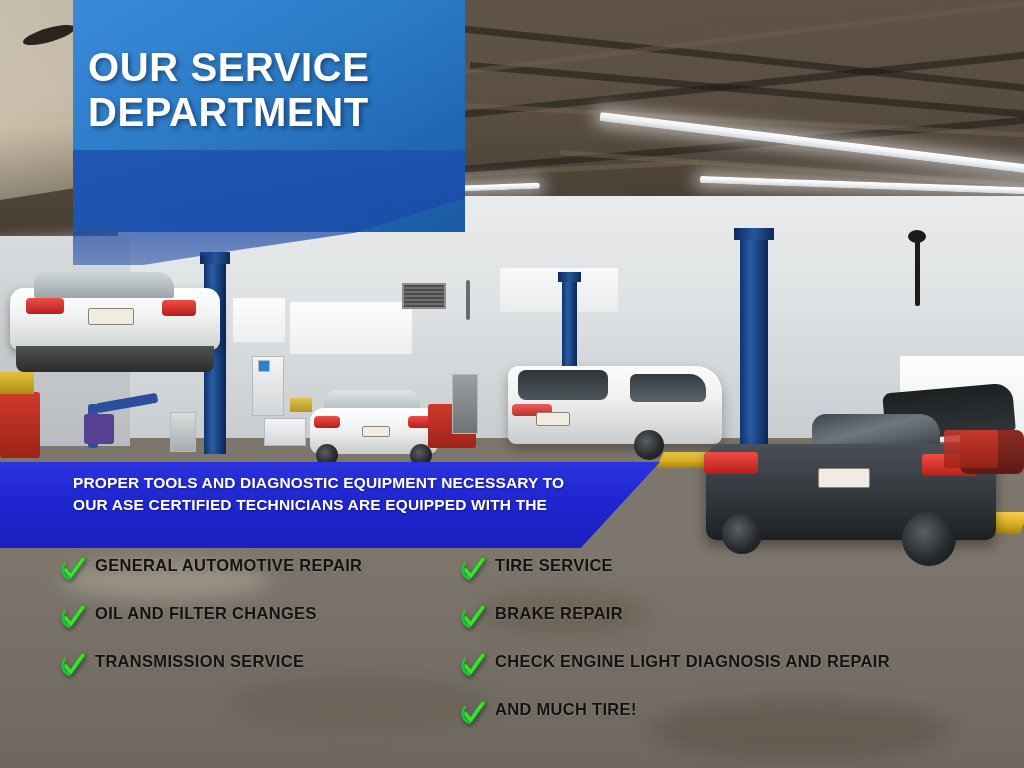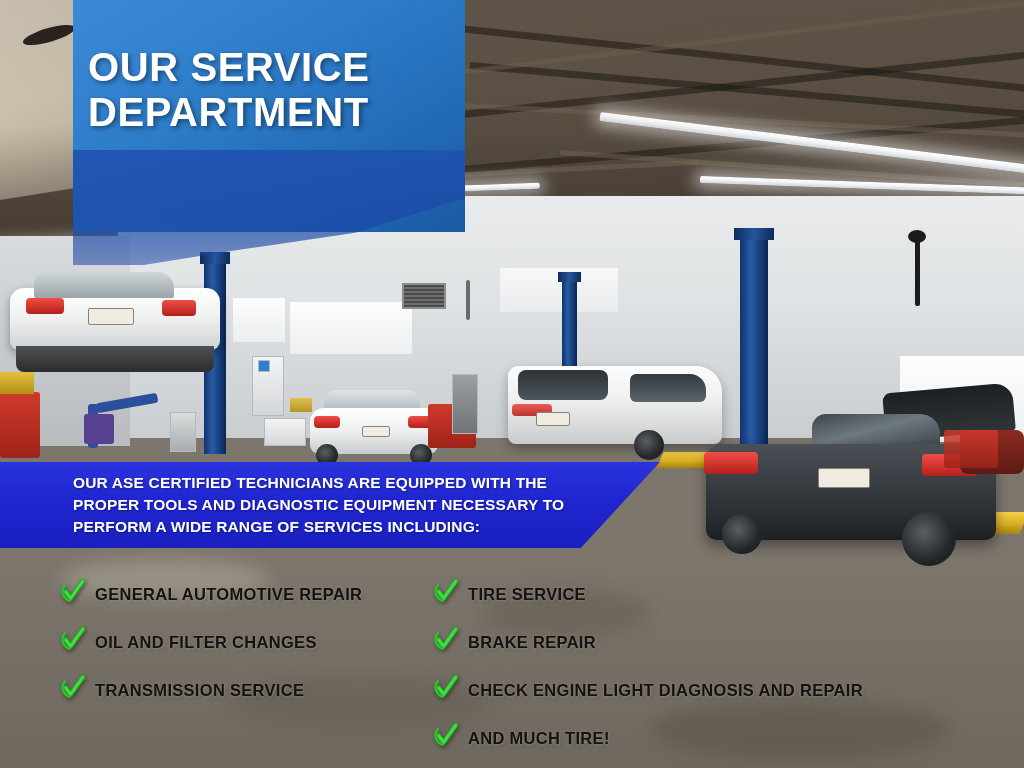--- a/index.html
+++ b/index.html
@@ -193,24 +193,24 @@
     text-shadow:1px 1px 2px rgba(0,0,0,.35);
   }
   .banner-text span{display:block;}
 
   
   .services{
     position:absolute;left:0;top:556px;width:1024px;height:190px;
   }
   .col{position:absolute;top:0;}
   .col-left{left:60px;width:420px;}
-  .col-right{left:433px;width:540px;}
+  .col-right{left:460px;width:540px;}
   .item{
     position:relative;
-    display:flex;align-items:flex-end;
+    display:flex;align-items:flex-start;
     height:48px;
   }
   .check{
     width:26px;height:26px;flex:0 0 26px;margin-right:9px;position:relative;
     filter:drop-shadow(1px 2px 2px rgba(0,0,0,.45));
   }
   .item-label{
     color:#15120f;
     font-family:"Liberation Sans", sans-serif;
     font-weight:bold;
@@ -341,23 +341,22 @@
   <div class="header-panel-fade"></div>
   <h1 class="header-title">
     <span class="l1">OUR SERVICE</span>
     <span class="l2">DEPARTMENT</span>
   </h1>
 
 
 
   <div class="banner"></div>
   <div class="banner-text">
+    <span>PROPER TOOLS AND DIAGNOSTIC EQUIPMENT NECESSARY TO</span>
     <span>OUR ASE CERTIFIED TECHNICIANS ARE EQUIPPED WITH THE</span>
-    <span>PROPER TOOLS AND DIAGNOSTIC EQUIPMENT NECESSARY TO</span>
-    <span>PERFORM A WIDE RANGE OF SERVICES INCLUDING:</span>
   </div>
 
   <div class="services">
 
     <div class="col col-left">
       <div class="item">
         <span class="check">
           <svg viewBox="0 0 32 32" width="26" height="26" aria-hidden="true">
             <path d="M6 9 A12 12 0 0 0 12 28" fill="none" stroke="#2fc22f" stroke-width="3.2" stroke-linecap="round"></path>
             <path d="M7 17 L13 25 L28 4" fill="none" stroke="#23b523" stroke-width="6" stroke-linecap="round" stroke-linejoin="round"></path>

